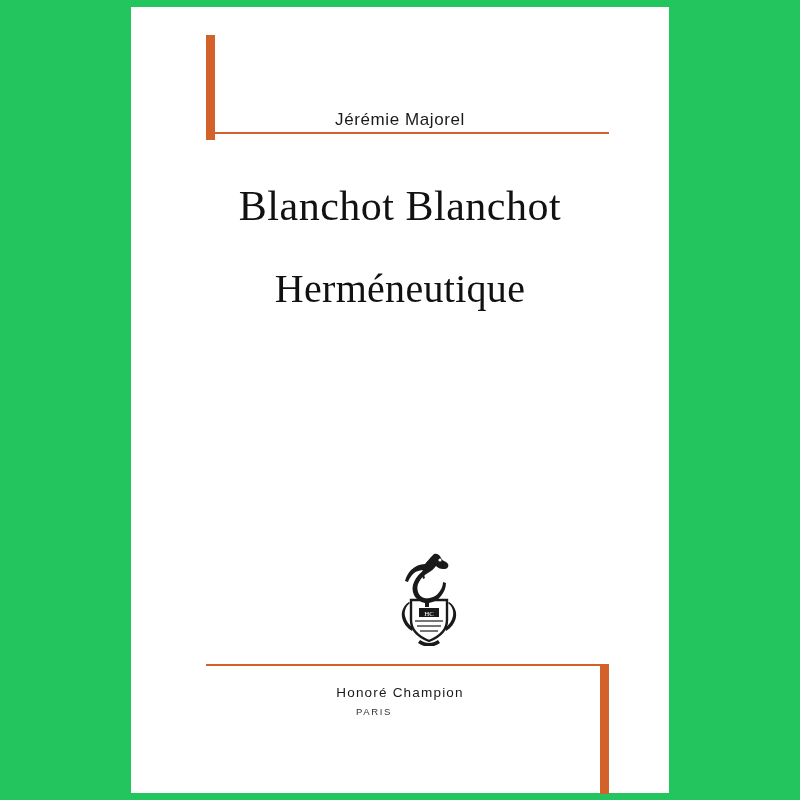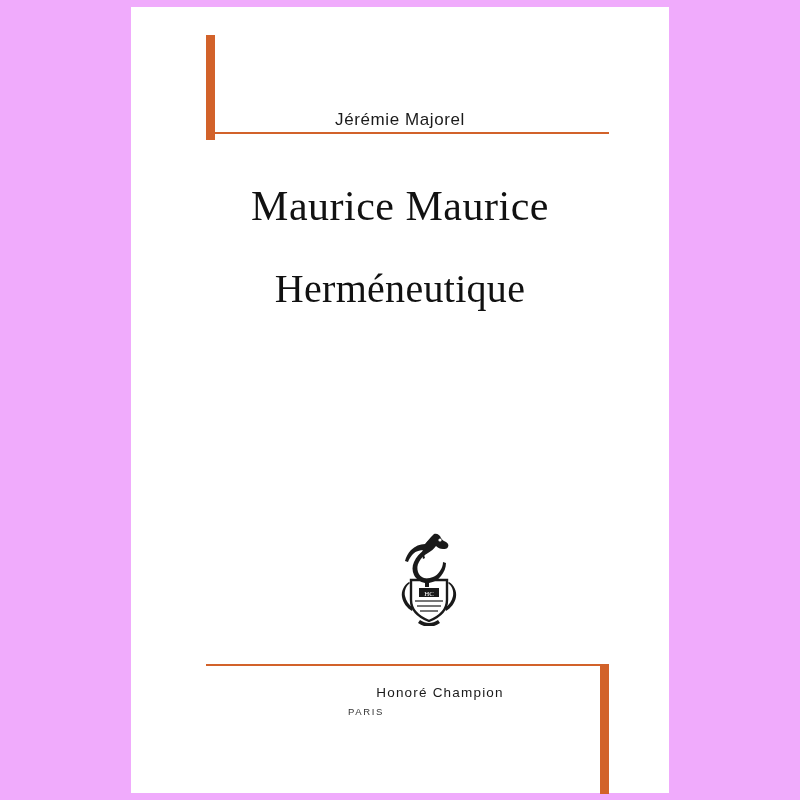--- a/index.html
+++ b/index.html
@@ -12,21 +12,21 @@
     height: 800px;
     font-family: "Liberation Sans", sans-serif;
     overflow: hidden;
   }
 
   
   .page {
     position: relative;
     width: 800px;
     height: 800px;
-    background: #f0abfc;
+    background: #22c55e;
     box-sizing: border-box;
   }
 
   
   .cover {
     position: absolute;
     left: 131px;
     top: 7px;
     width: 538px;
     height: 786px;
@@ -101,68 +101,68 @@
     letter-spacing: 0.3px;
   }
   .subtitle .line2 {
     display: block;
   }
 
   
   .emblem {
     position: absolute;
     left: 0;
-    top: 523px;
+    top: 543px;
     width: 596px;
     display: flex;
     justify-content: center;
     align-items: center;
   }
   .emblem svg {
     display: block;
   }
 
   .publisher {
     position: absolute;
     left: 0;
     top: 678px;
     width: 538px;
     text-align: center;
     font-family: "Liberation Sans", sans-serif;
     font-size: 13.5px;
     letter-spacing: 1.2px;
     color: #1a1a1a;
-    margin-left: 40px;
   }
   .publisher-city {
     position: absolute;
     left: 0;
     top: 699px;
     width: 470px;
     text-align: center;
     font-family: "Liberation Sans", sans-serif;
     font-size: 9.5px;
     letter-spacing: 1.6px;
     color: #333333;
+    padding-left: 8px;
   }
 </style>
 </head>
 <body>
 
 <div class="page">
 
   <div class="cover">
 
     <div class="rule-top-vertical"></div>
     <div class="rule-top-horizontal"></div>
 
     <div class="author">Jérémie Majorel</div>
 
     <div class="title-block">
-      <div class="title-main">Maurice Maurice</div>
+      <div class="title-main">Blanchot Blanchot</div>
       <div class="subtitle">
         <span class="line1">Herméneutique</span>
       </div>
     </div>
 
     <div class="emblem">
       <span>
         <svg width="78" height="96" viewBox="0 0 78 96" xmlns="http://www.w3.org/2000/svg">
           <g fill="#1a1a1a">
 

